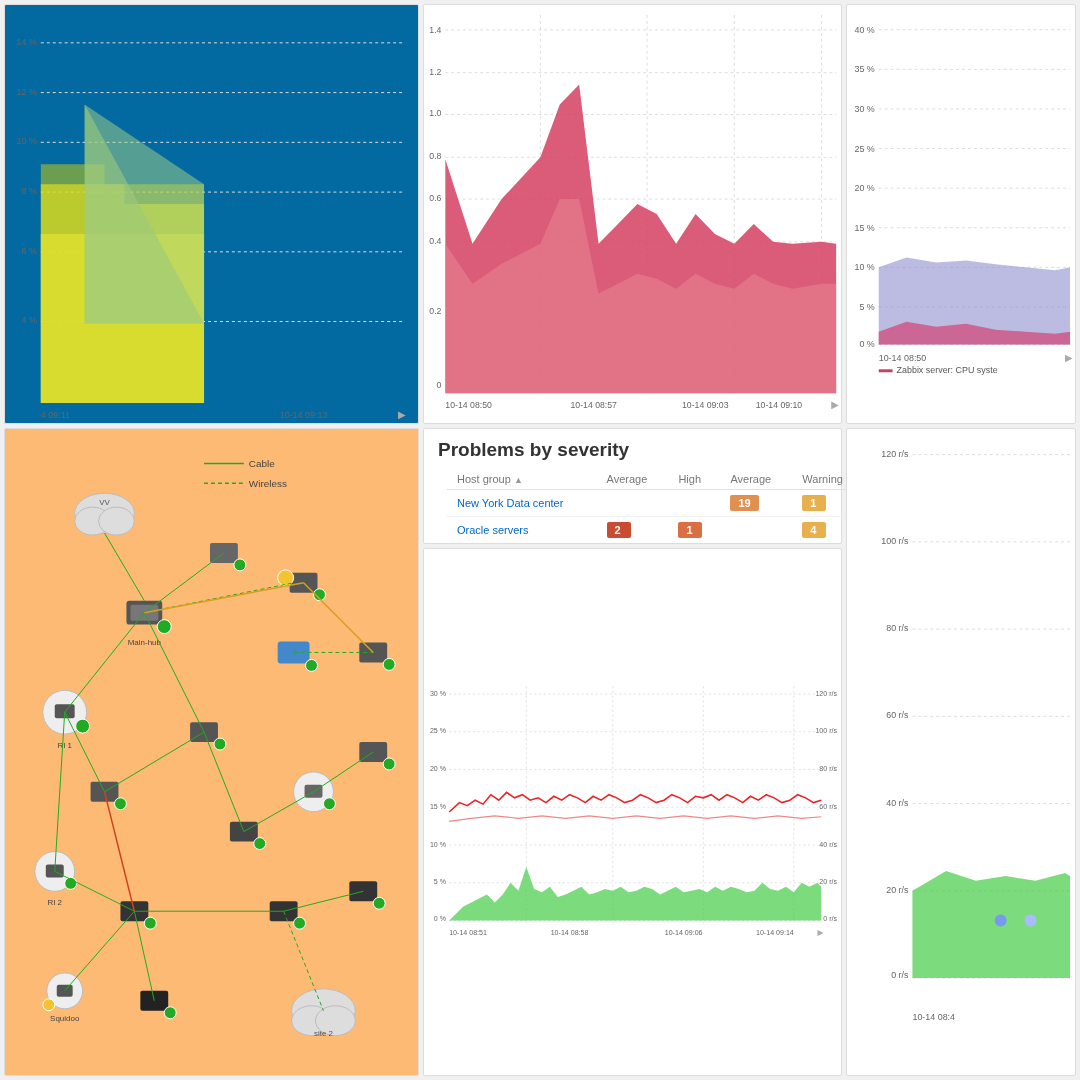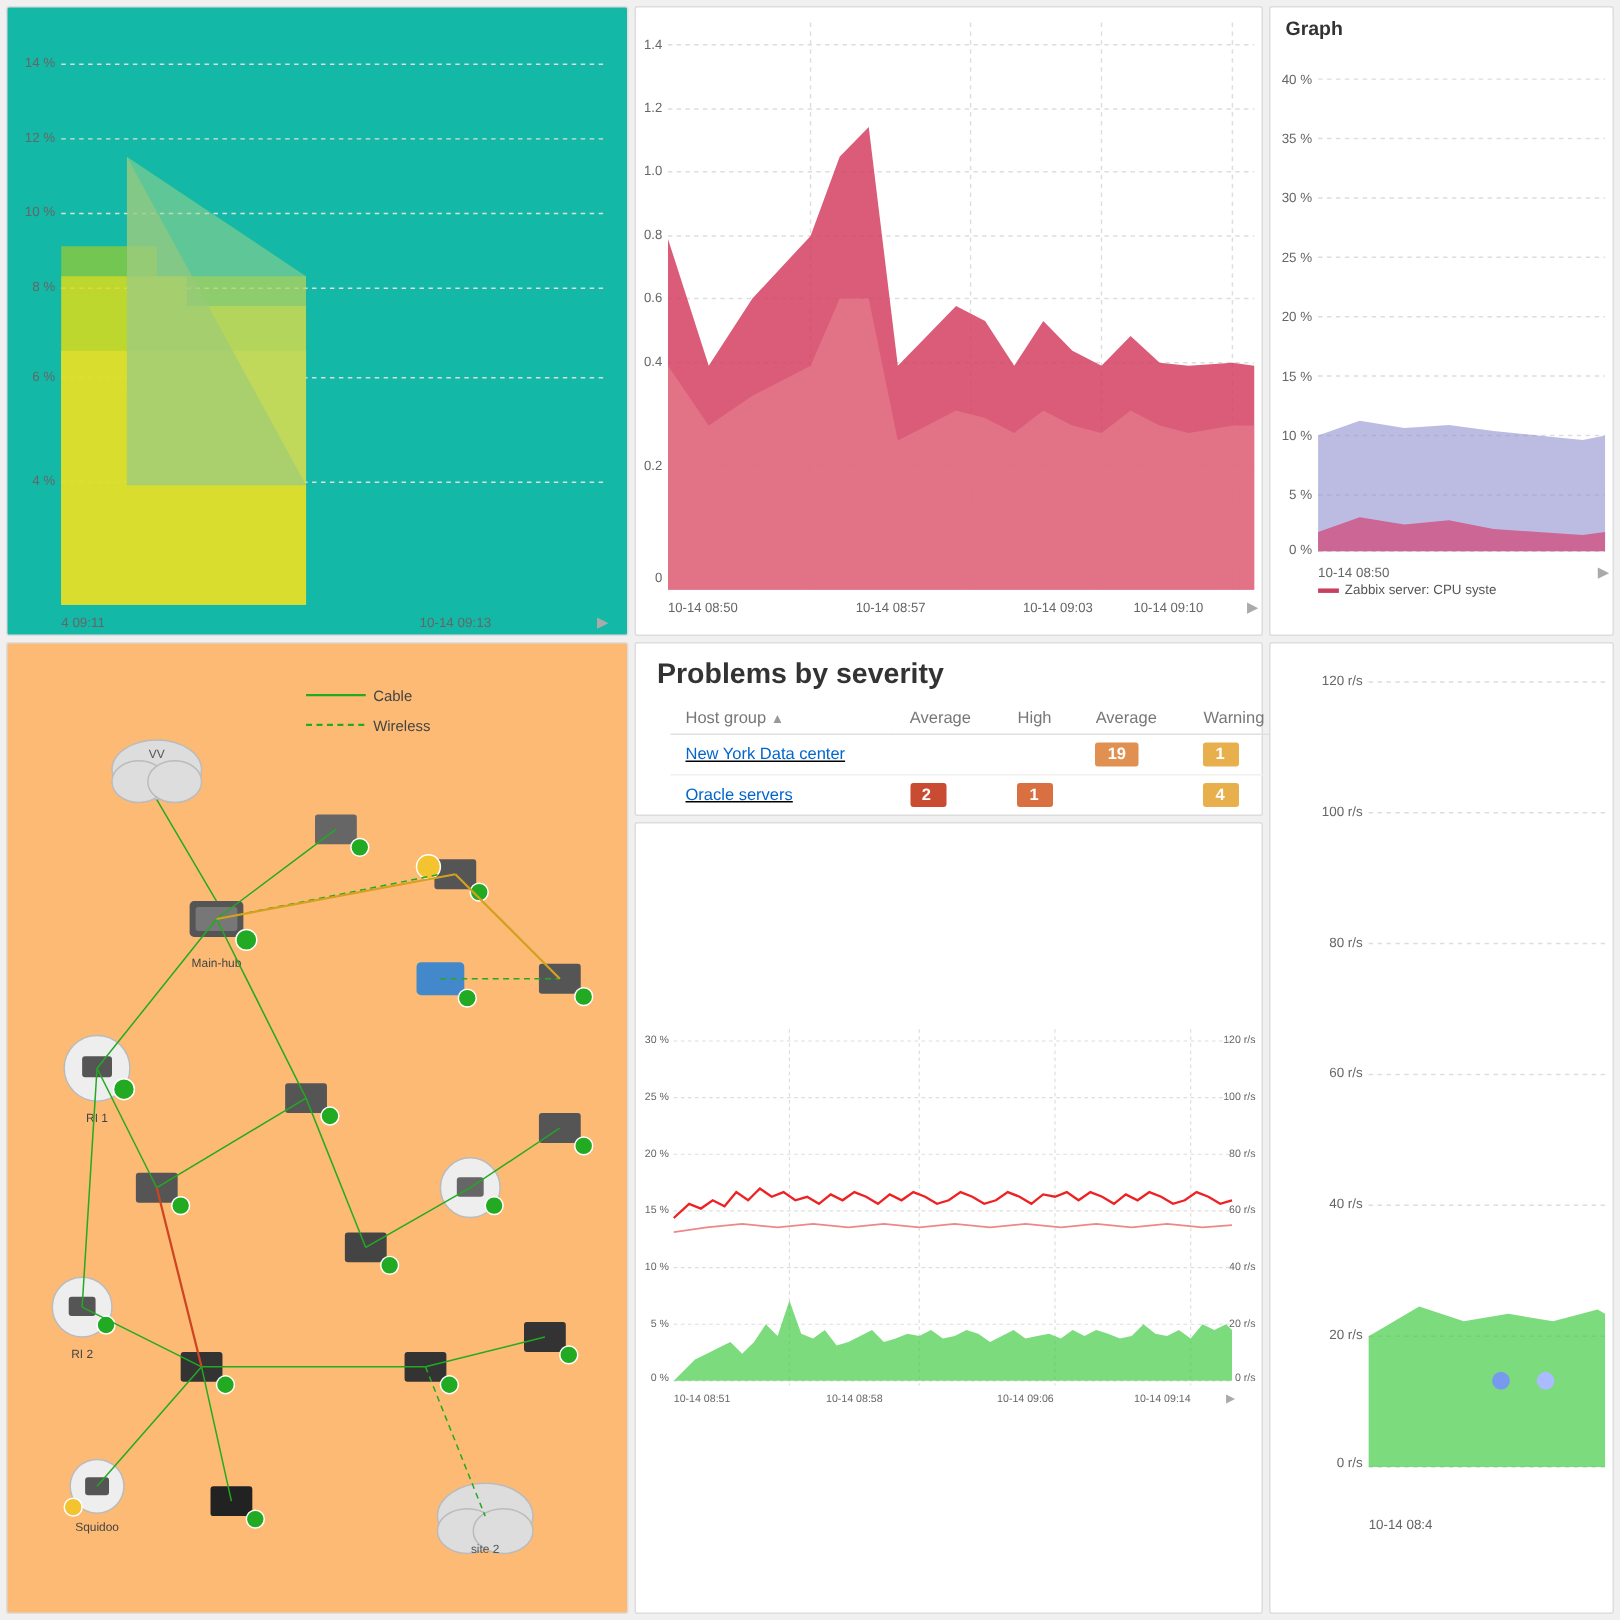--- a/index.html
+++ b/index.html
@@ -25,21 +25,21 @@
     .panel {
       background: #fff;
       border: 1px solid #ddd;
       border-radius: 2px;
       overflow: hidden;
       position: relative;
     }
 
     
     .panel-top-left {
-      background: #14b8a6;
+      background: #0369a1;
     }
 
     
     .panel-top-mid {
       background: #fff;
     }
 
     
     .panel-top-right {
       background: #fff;
@@ -123,21 +123,20 @@
       font-weight: normal;
       font-size: 11px;
       border-bottom: 1px solid #e0e0e0;
     }
 
     .problems-table td {
       padding: 5px 10px;
       font-size: 11px;
       border-bottom: 1px solid #f0f0f0;
       vertical-align: middle;
-      text-decoration: underline;
     }
 
     .problems-table tr:last-child td {
       border-bottom: none;
     }
 
     .host-link {
       color: #0066cc;
       cursor: pointer;
       text-decoration: none;
@@ -234,21 +233,20 @@
       <text x="22" y="405" class="x-axis-label" text-anchor="start">10-14 08:50</text>
       <text x="175" y="405" class="x-axis-label" text-anchor="middle">10-14 08:57</text>
       <text x="290" y="405" class="x-axis-label" text-anchor="middle">10-14 09:03</text>
       <text x="390" y="405" class="x-axis-label" text-anchor="end">10-14 09:10</text>
 
       <text x="420" y="405" fill="#aaa" font-size="10">▶</text>
     </svg>
   </div>
 
   <div class="panel panel-top-right">
-    <div class="chart-title">Graph</div>
     <svg width="100%" height="90%" viewBox="0 0 230 380" preserveAspectRatio="none">
 
       <text x="28" y="28" class="y-axis-label" text-anchor="end">40 %</text>
       <text x="28" y="68" class="y-axis-label" text-anchor="end">35 %</text>
       <text x="28" y="108" class="y-axis-label" text-anchor="end">30 %</text>
       <text x="28" y="148" class="y-axis-label" text-anchor="end">25 %</text>
       <text x="28" y="188" class="y-axis-label" text-anchor="end">20 %</text>
       <text x="28" y="228" class="y-axis-label" text-anchor="end">15 %</text>
       <text x="28" y="268" class="y-axis-label" text-anchor="end">10 %</text>
       <text x="28" y="308" class="y-axis-label" text-anchor="end">5 %</text>

